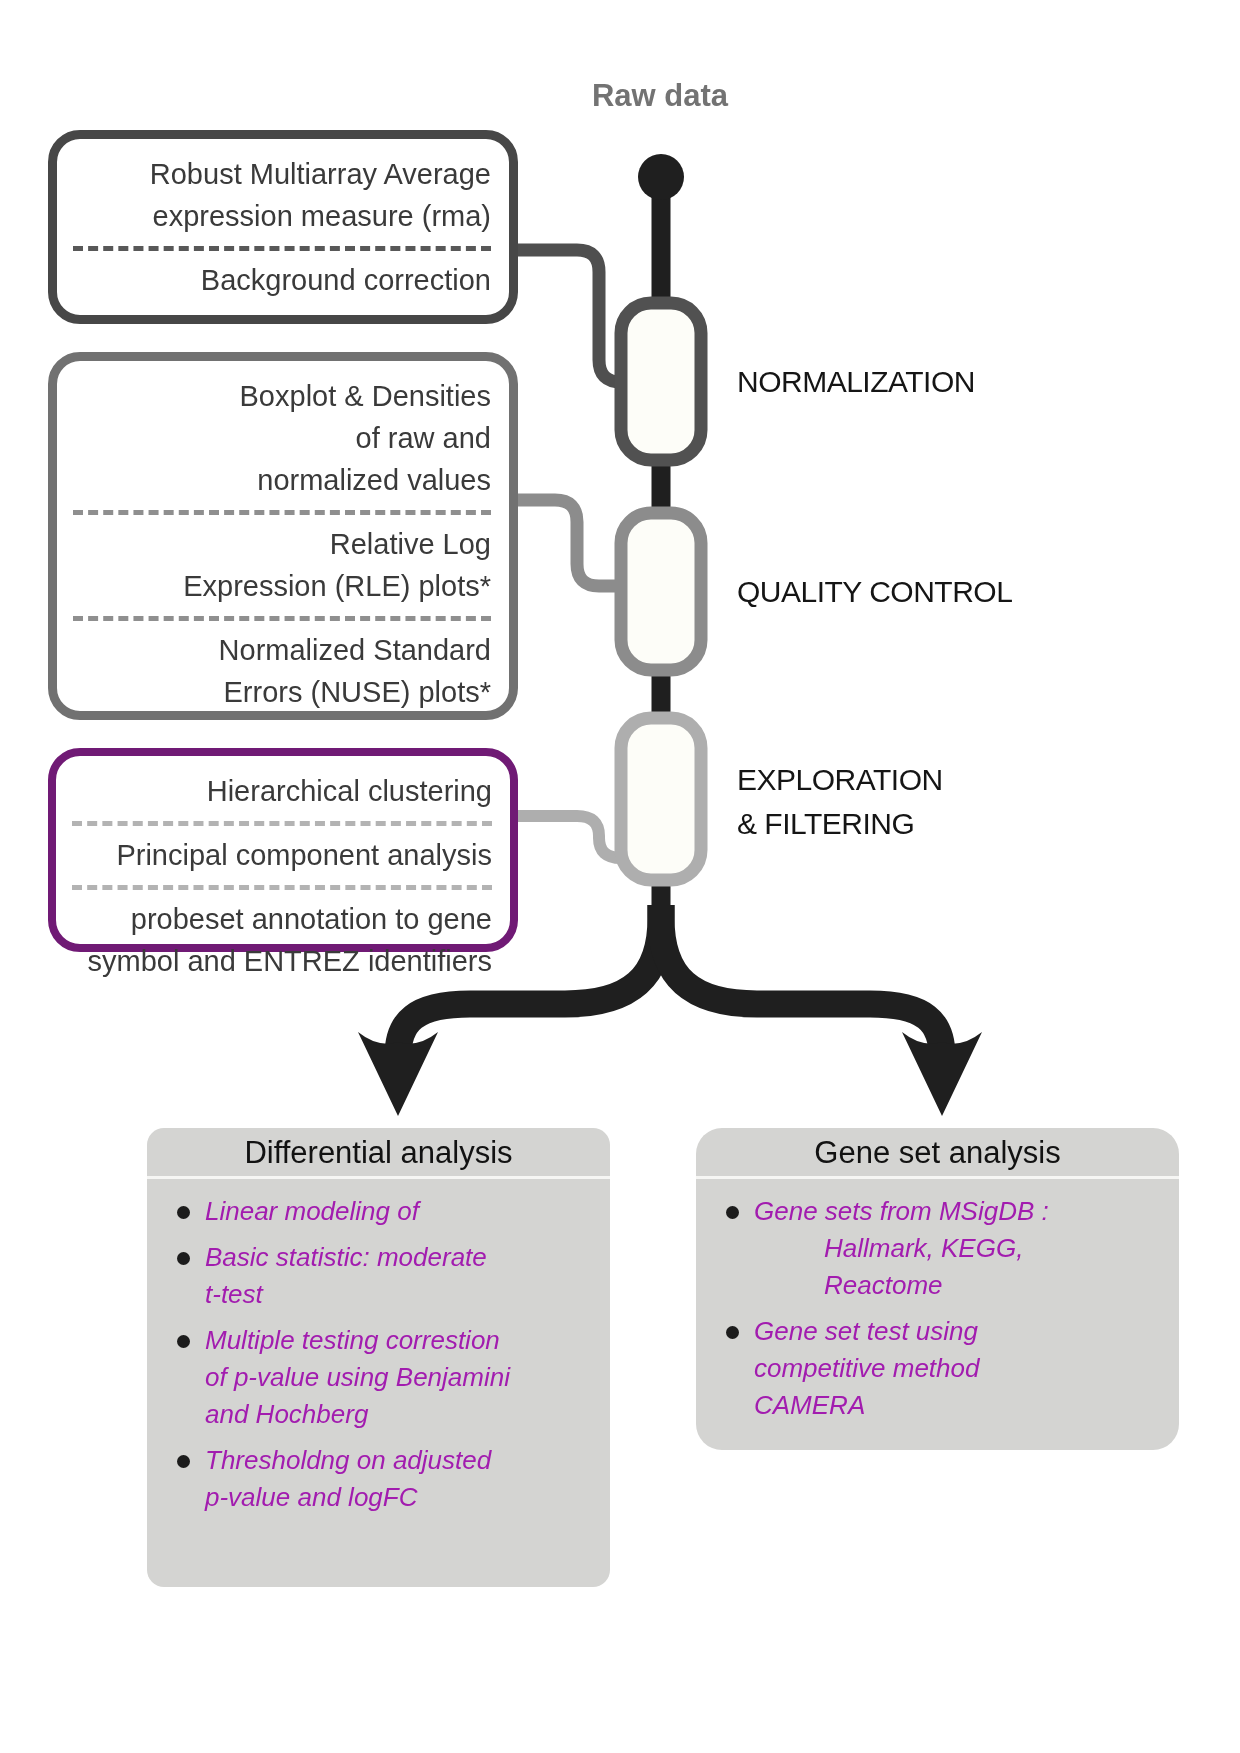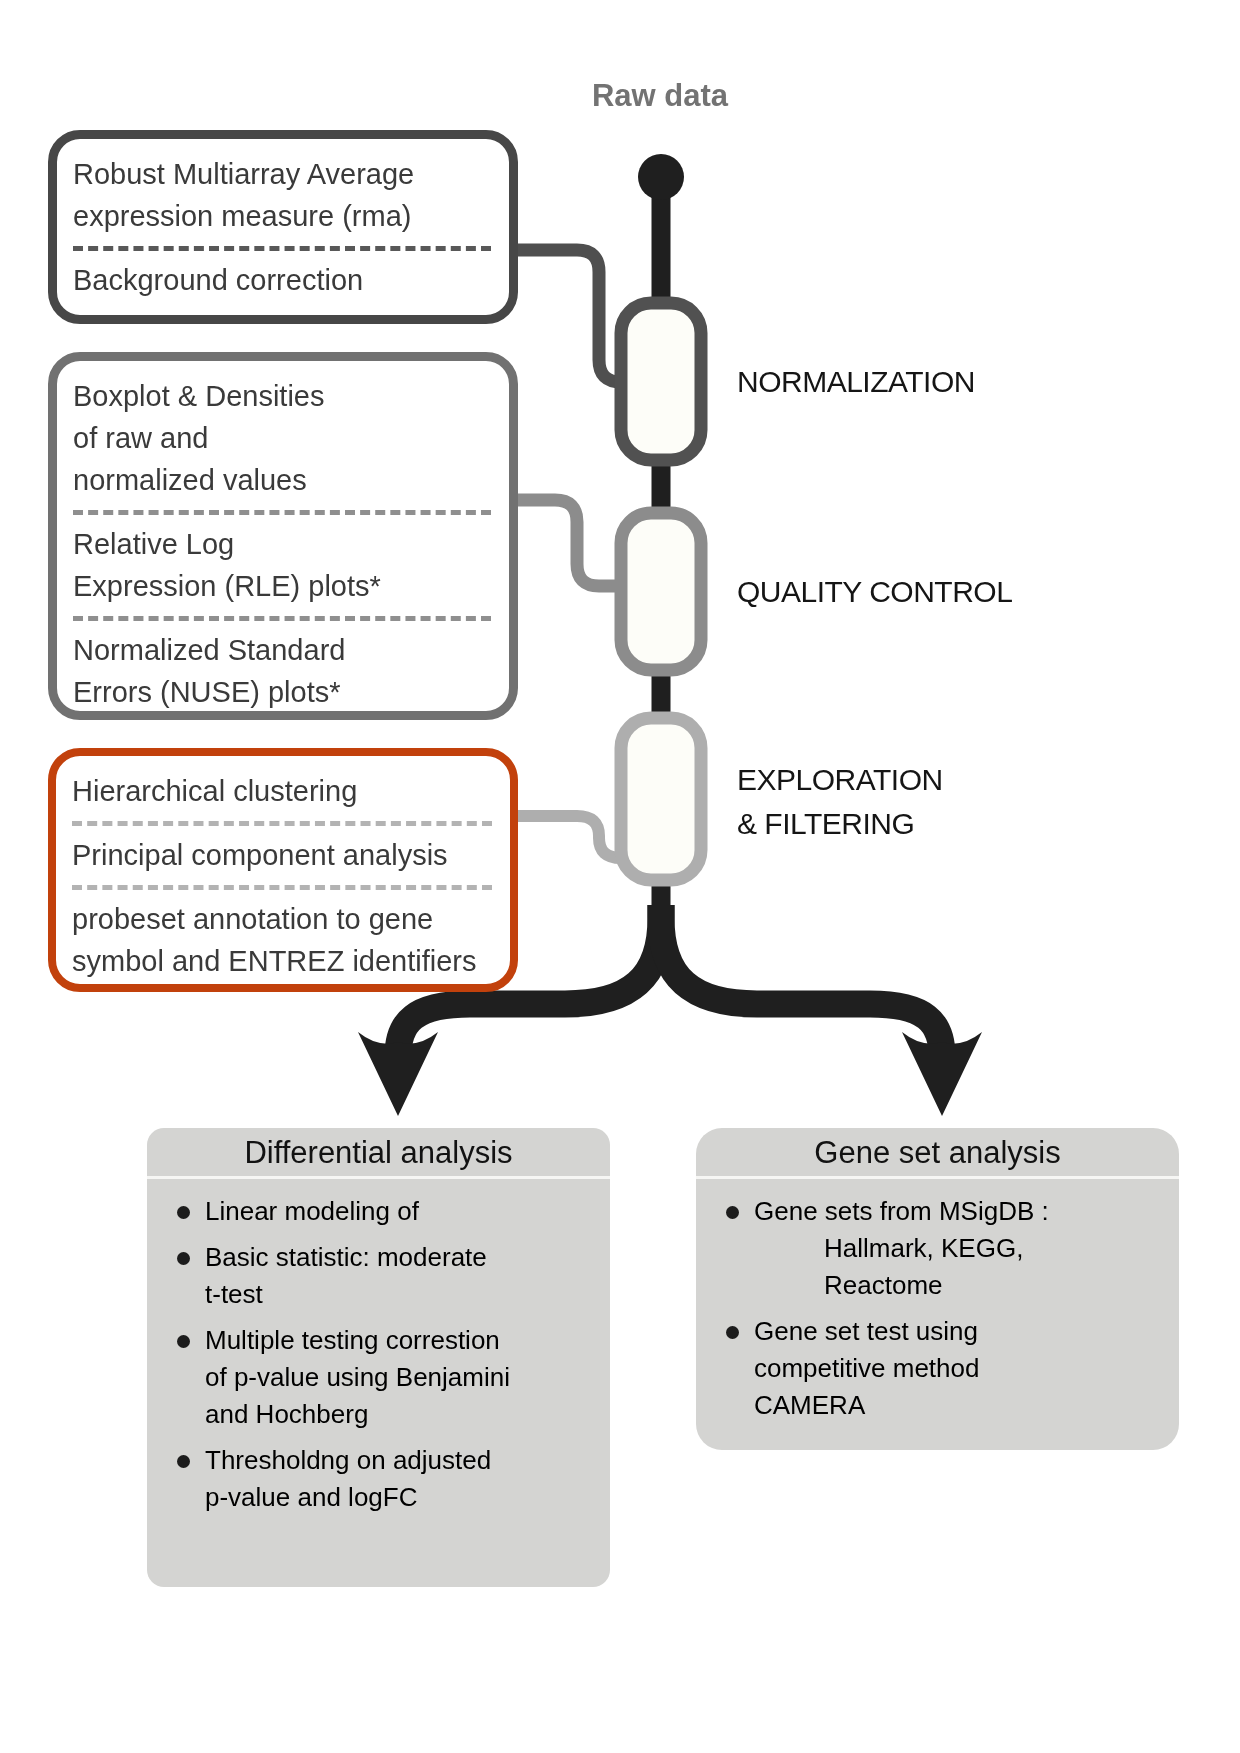--- a/index.html
+++ b/index.html
@@ -10,23 +10,23 @@
   }
   #spine-svg { position:absolute; left:0; top:0; }
 
   
   .method-box {
     position:absolute; left:48px; width:470px; box-sizing:border-box;
     background:#ffffff; border-radius:32px;
   }
   .box-1 { top:130px; height:194px; border:9px solid #474747; }
   .box-2 { top:352px; height:368px; border:9px solid #717171; }
-  .box-3 { top:748px; height:244px; border:8px solid #c2410c; }
+  .box-3 { top:748px; height:204px; border:8px solid #701a75; }
   .method-box .box-inner { padding:6px 18px 6px 16px; }
-  .method-row { padding:8px 0 9px 0; font-size:29px; line-height:42px; color:#3a3a3a; }
+  .method-row { padding:8px 0 9px 0; font-size:29px; line-height:42px; color:#3a3a3a;text-align:right; }
   .box-1 .method-row + .method-row { border-top:5px dashed #585858; }
   .box-2 .method-row + .method-row { border-top:5px dashed #8f8f8f; }
   .box-3 .method-row + .method-row { border-top:5px dashed #b3b3b3; }
   .method-row span { display:block; }
 
   
   .raw-data-label {
     position:absolute; left:560px; top:78px; width:200px; text-align:center;
     font-size:31px; font-weight:bold; color:#737373;
   }
@@ -46,21 +46,21 @@
   }
   .analysis-left  { left:147px; top:1128px; width:463px; height:459px;border-radius:17px; }
   .analysis-right { left:696px; top:1128px; width:483px; height:322px; }
   .analysis-title {
     height:48px; line-height:50px; text-align:center; font-size:31px;
     border-bottom:3px solid #f6f6f4; color:#121212;
   }
   .bullet-list { list-style:none; margin:10px 0 0 0; padding:4px 14px 10px 24px; }
   .bullet-item {
     position:relative; padding-left:34px; font-size:26px; line-height:37px;
-    margin-bottom:9px; color:#000000;
+    margin-bottom:9px; color:#a21caf;font-style:italic;
   }
   .bullet-item::before {
     content:""; position:absolute; left:6px; top:13px; width:13px; height:13px;
     border-radius:50%; background:#1c1c1c;
   }
   .bullet-item span { display:block; }
   .bullet-item .sub-line { padding-left:70px; }
 </style>
 </head>
 <body>

